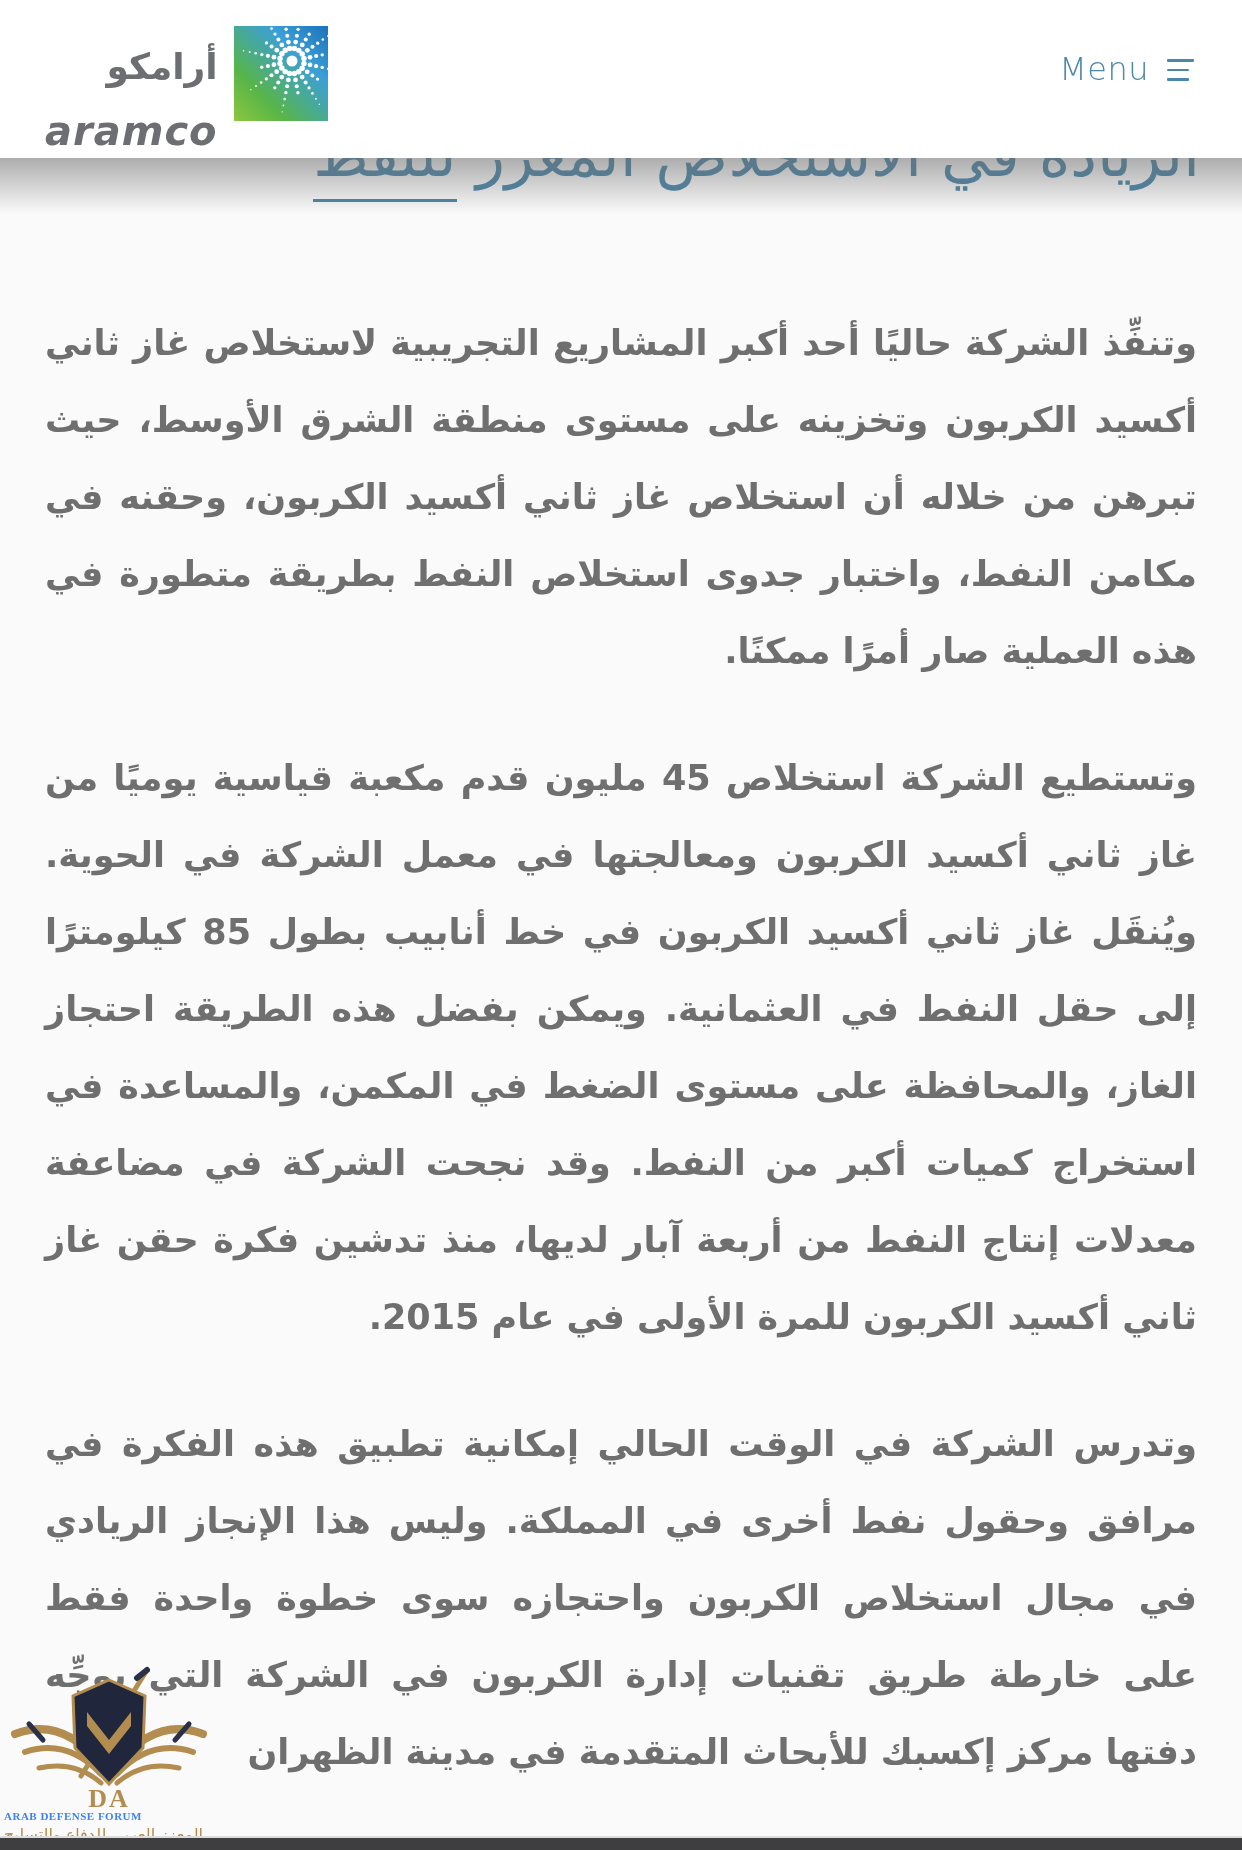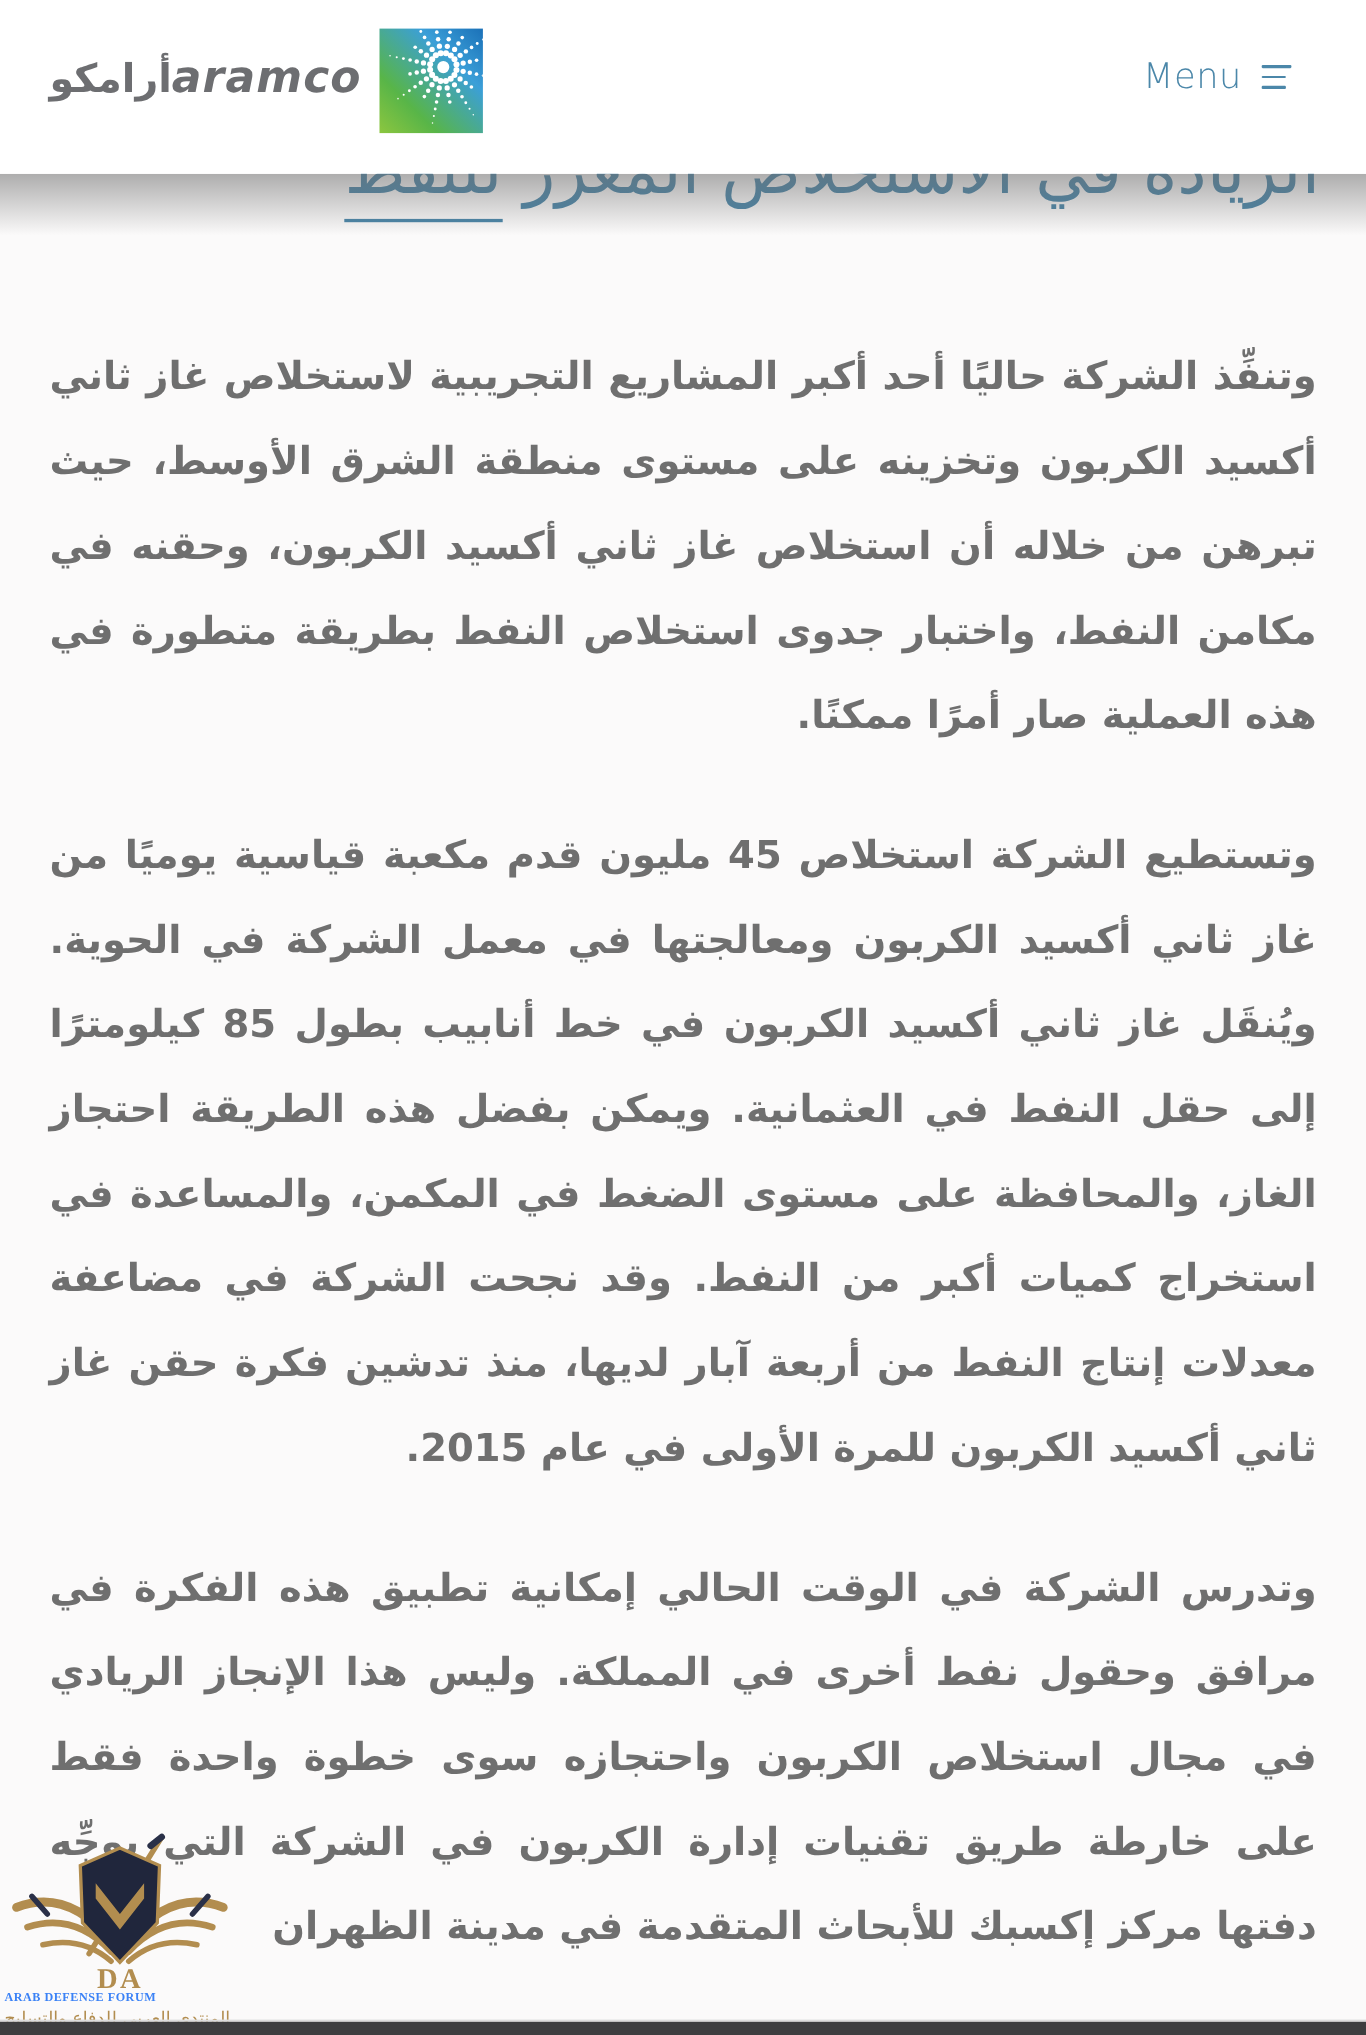--- a/index.html
+++ b/index.html
@@ -11,33 +11,33 @@
   
   .header{
     position:absolute;top:0;left:0;width:1242px;height:158px;
     background:#ffffff;z-index:20;
   }
   .logo{
     position:absolute;left:45px;top:26px;
     display:flex;align-items:flex-start;gap:16px;cursor:pointer;
   }
   .logo-text{
-    display:flex;flex-direction:row;align-items:flex-end;justify-content:flex-start;
-    color:#6d6e71;line-height:1.05;padding-top:22px;
+    display:flex;flex-direction:column;align-items:flex-end;justify-content:flex-start;
+    color:#6d6e71;line-height:1.05;padding-top:22px;gap:22px;
   }
   .logo-ar{font-size:36px;font-weight:bold;direction:rtl;}
   .logo-en{font-size:40px;font-weight:bold;letter-spacing:1px;margin-top:2px;font-style:italic;}
   .logo-mark{
     width:94px;height:95px;position:relative;
     background:linear-gradient(225deg,#1b71b8 0%,#3b9fd8 30%,#58b548 72%,#8cc63f 100%);
     overflow:hidden;
   }
   .logo-mark svg{position:absolute;inset:0;width:94px;height:95px;}
   .menu{
-    position:absolute;right:68px;top:50px;
+    position:absolute;right:48px;top:50px;
     display:flex;align-items:center;gap:18px;cursor:pointer;
   }
   .menu-label{
     font-size:32px;color:#4b87a9;font-weight:300;letter-spacing:.5px;
   }
   .menu-icon{display:flex;flex-direction:column;gap:7px;align-items:flex-start;padding-top:2px;}
   .menu-icon span{display:block;height:2.5px;background:#4b87a9;border-radius:1px;}
   .menu-icon span:nth-child(1){width:27px;}
   .menu-icon span:nth-child(2){width:22px;}
   .menu-icon span:nth-child(3){width:22px;}
@@ -228,17 +228,17 @@
 
     <path d="M138 6 L72 112" stroke="#b28d4f" stroke-width="5" stroke-linecap="round"></path>
     <path d="M138 6 L128 14" stroke="#2a3048" stroke-width="6" stroke-linecap="round"></path>
 
     <path d="M100 16 L136 32 L134 84 L100 120 L66 84 L64 32 Z" fill="#20263c" stroke="#b28d4f" stroke-width="3"></path>
     <path d="M78 48 L100 76 L122 48 L122 62 L100 90 L78 62 Z" fill="#b28d4f"></path>
 
     <text x="100" y="143" text-anchor="middle" font-size="26" font-weight="bold" font-family="Liberation Serif, serif" fill="#b28d4f" letter-spacing="2">DA</text>
   </svg>
   <div class="wm-title">ARAB DEFENSE FORUM</div>
-  <div class="wm-arabic">المنتدى العربي للدفاع والتسليح</div>
+  <div class="wm-arabic">المعزز العربي للدفاع والتسليح</div>
 </div>
 
 <div class="bottom-line"></div>
 <div class="bottom-bar"></div>
 
 </body></html>

